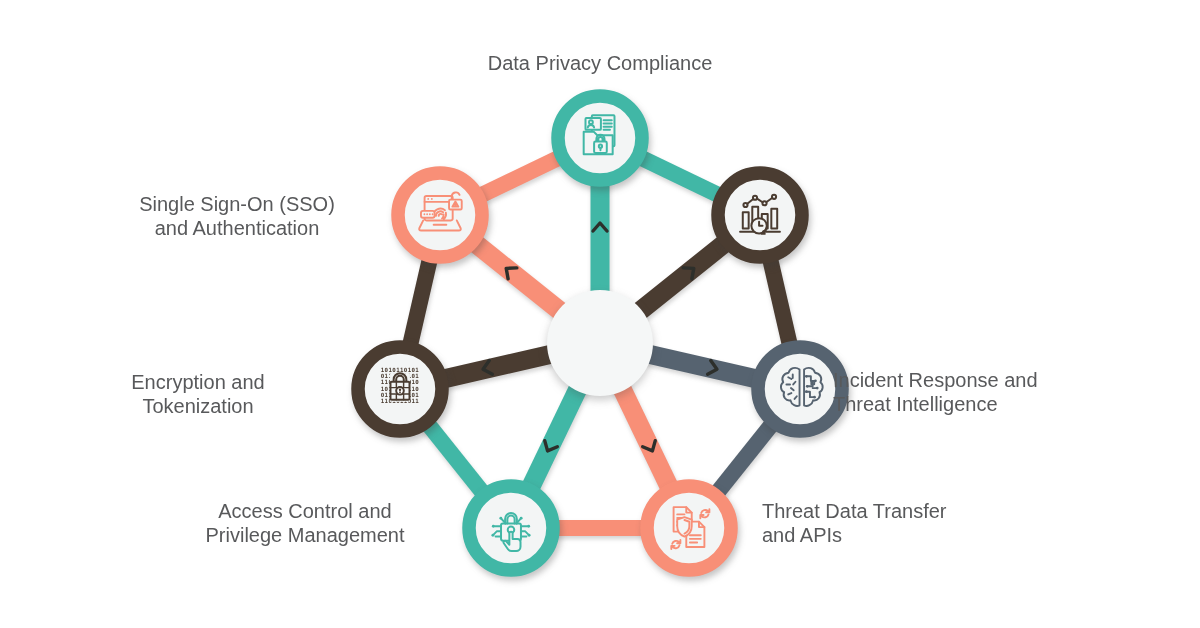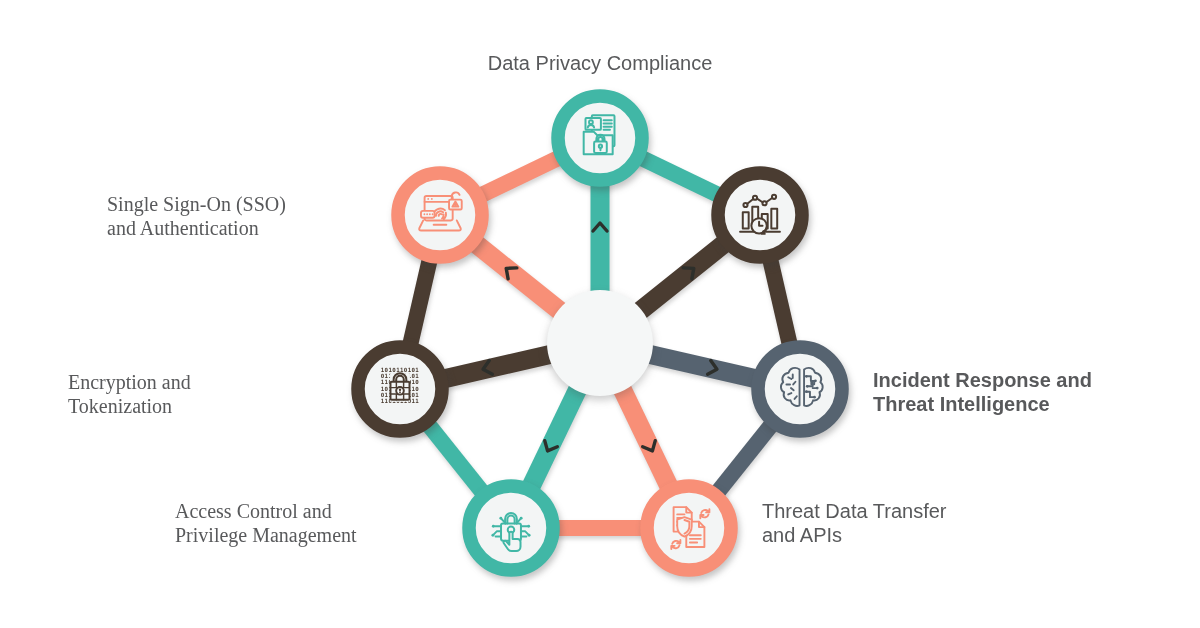--- a/index.html
+++ b/index.html
@@ -15,21 +15,21 @@
   .hub{filter:drop-shadow(0px 4px 4px rgba(70,70,70,0.28));}
   .ring{filter:drop-shadow(2px 4px 3px rgba(60,60,60,0.30));}
   .label{
     position:absolute;
     font-size:20px;line-height:24px;
     color:var(--label,#58595b);
     white-space:pre-line;
   }
   .label.center{text-align:center;}
   .label.left{text-align:left;}
-  .label.right{text-align:left;font-family:Liberation Serif, serif;}
+  .label.right{text-align:center;}
   .binary-text{font-family:"DejaVu Sans Mono", monospace;font-size:6.4px;font-weight:bold;letter-spacing:0.4px;}
 </style>
 </head>
 <body style="--bg: #ffffff; --label: #58595b;">
 
 <div class="stage">
 
   <svg class="diagram-svg" width="1200" height="628" viewBox="0 0 1200 628">
 
     <g class="lines" fill="none" stroke-linecap="butt">
@@ -189,21 +189,21 @@
           <circle cx="23.8" cy="31.2" r="1"></circle>
       </g>
       <path d="M13.5 38 l-4.3 8.6 c-0.6 1.5 0.3 2.6 1.9 2.6 h41.8 c1.6 0 2.5-1.1 1.9-2.6 L50.5 38"></path>
       <path d="M25 42.8 h14"></path>
     </g>
   </svg>
 
   <div class="label center" style="left:450px;top:51px;width:300px;">Data Privacy Compliance</div>
 
 
-  <div class="label left" style="left:873px;top:368px;width:280px;font-weight:bold;">Incident Response and
+  <div class="label left" style="left:833px;top:368px;width:280px;">Incident Response and
 Threat Intelligence</div>
 
   <div class="label left" style="left:762px;top:499px;width:260px;">Threat Data Transfer
 and APIs</div>
 
   <div class="label right" style="right:872px;top:370px;width:260px;">Encryption and
 Tokenization</div>
 
   <div class="label right" style="right:765px;top:499px;width:260px;">Access Control and
 Privilege Management</div>

